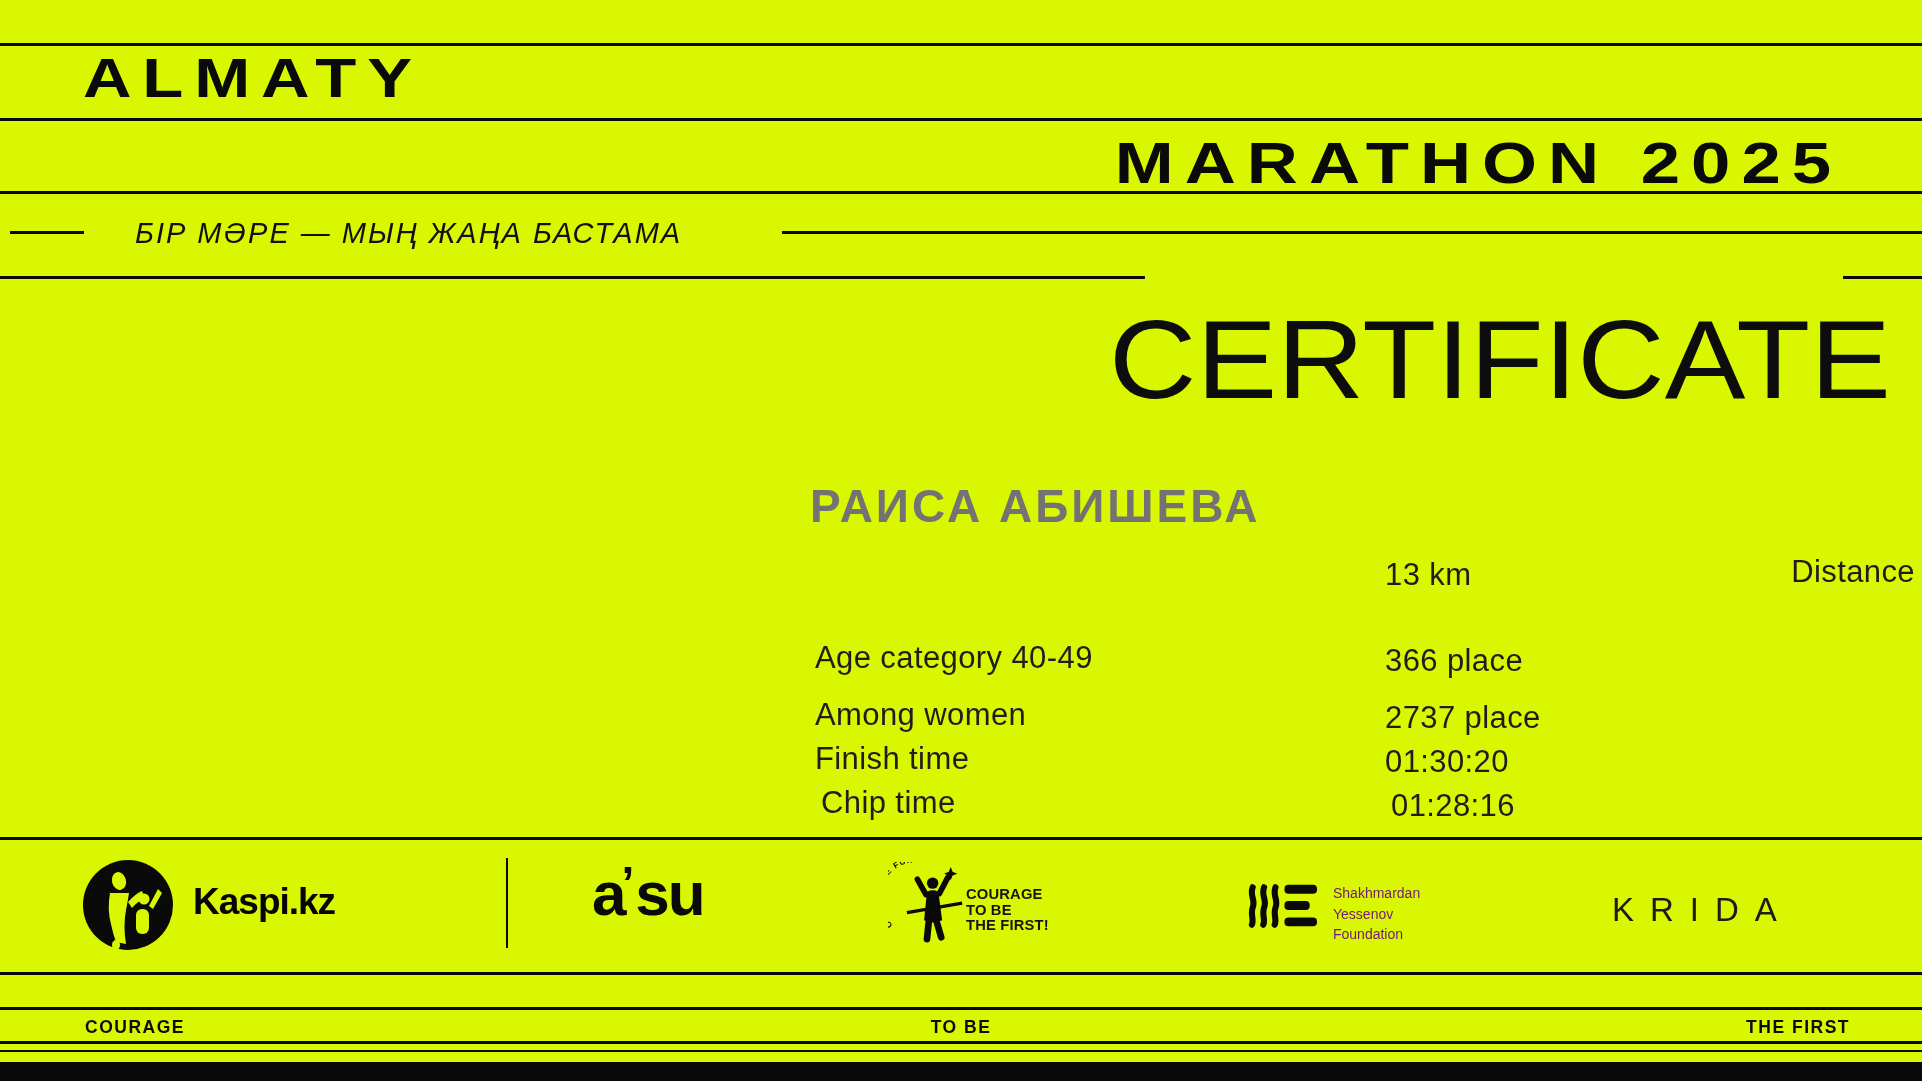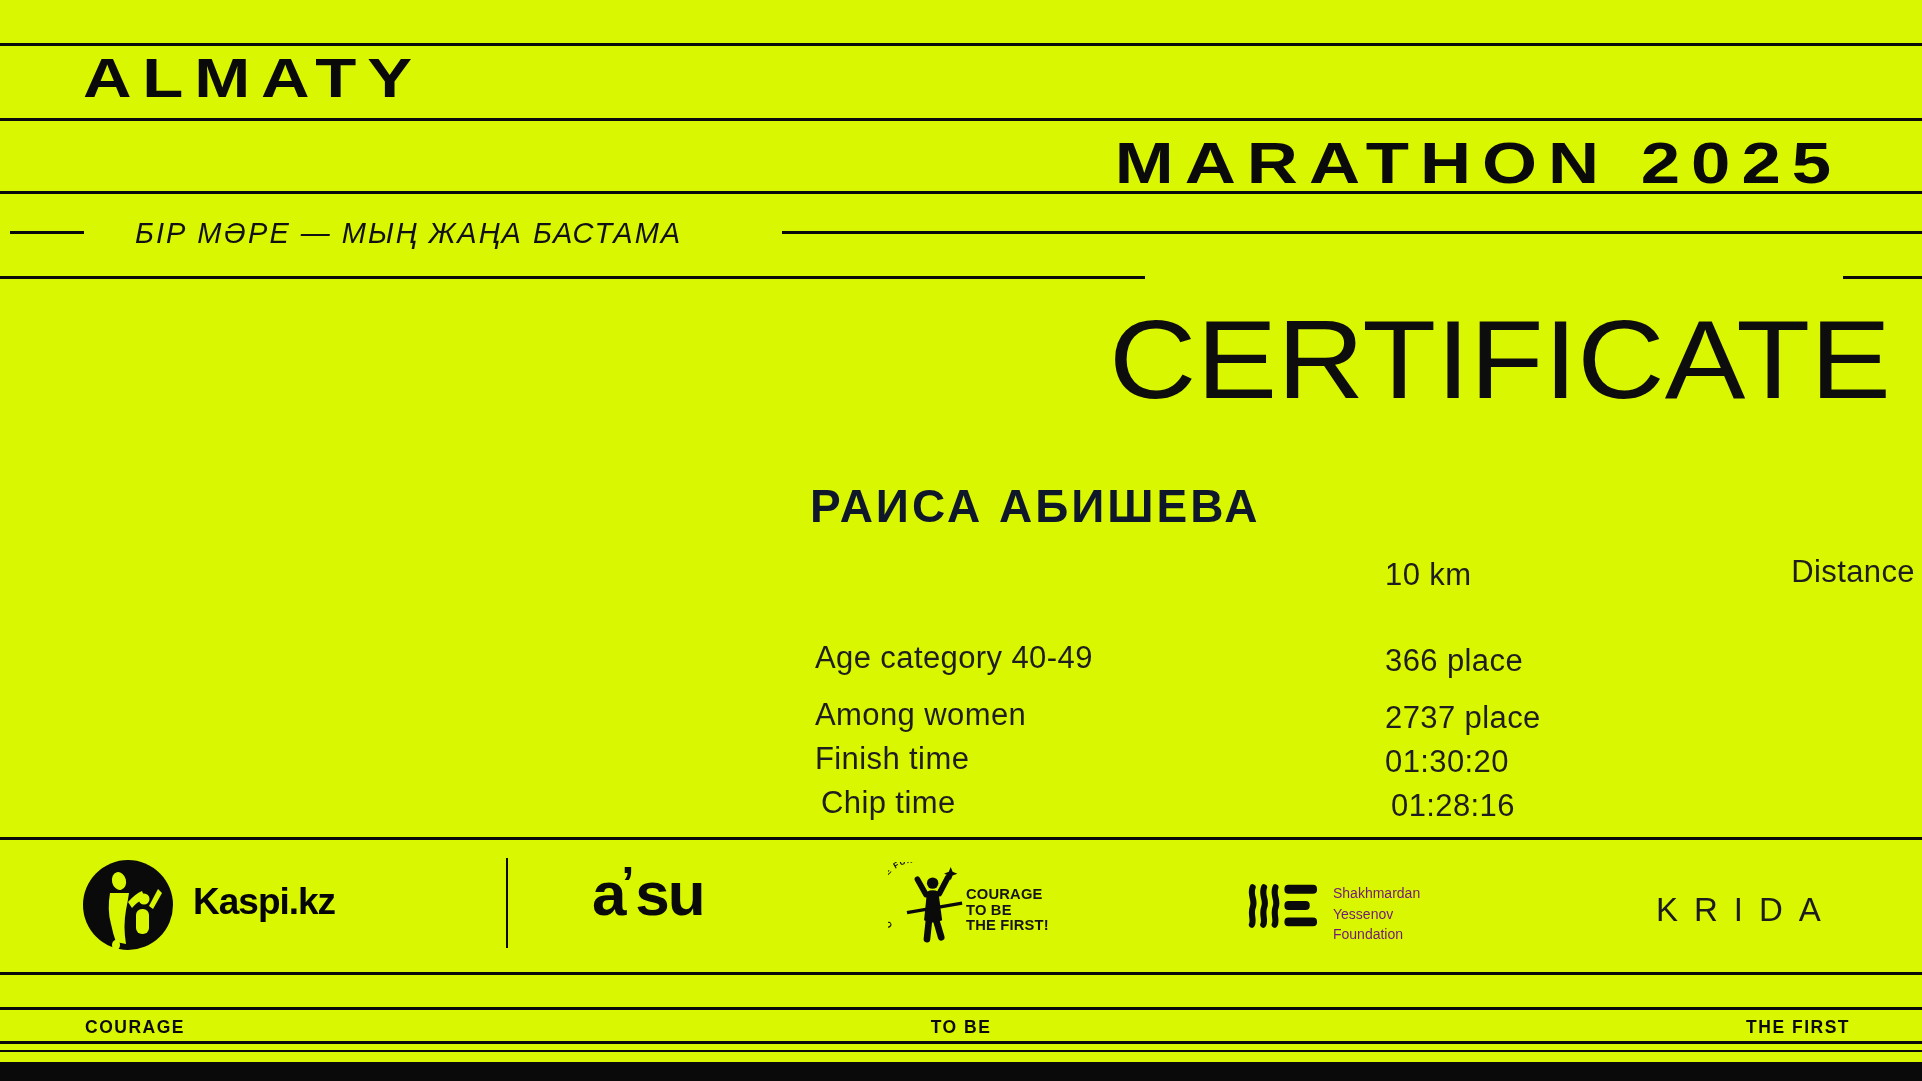--- a/index.html
+++ b/index.html
@@ -23,42 +23,42 @@
 
   .rule-en{top:276px;left:0;width:1145px;}
   .tagline-en{position:absolute;right:100px;top:262px;font-size:29px;line-height:32px;font-style:italic;
           font-weight:500;letter-spacing:2px;white-space:nowrap;color:#111;}
   .dash-en{top:276px;left:1843px;right:0;}
 
   .cert-title{position:absolute;right:31px;top:304px;font-size:112px;line-height:112px;font-weight:400;
           letter-spacing:0;transform:scaleX(1.08);transform-origin:right top;white-space:nowrap;color:#0D0D0D;}
 
   .runner-name{position:absolute;left:810px;top:482px;font-size:46px;line-height:48px;font-weight:700;
-          letter-spacing:3px;color:#0f172a;white-space:nowrap;}
+          letter-spacing:3px;color:#737373;white-space:nowrap;}
 
   .stat-row{position:absolute;left:815px;width:1100px;font-size:31px;line-height:34px;color:#1E1E1E;letter-spacing:0.4px;}
   .stat-row .val{position:absolute;left:570px;top:3px;white-space:nowrap;}
   .stat-label{white-space:nowrap;}
   .row-0{top:555px;text-align:right;} .row-1{top:641px;} .row-2{top:698px;} .row-3{top:742px;} .row-4{top:786px;margin-left:6px;}
 
   
   .rule-d{top:837px;left:0;right:0;}
   .kaspi-logo{position:absolute;left:83px;top:860px;}
   .kaspi-word{position:absolute;left:193px;top:872px;font-size:37px;line-height:60px;font-weight:700;
           letter-spacing:-1px;color:#050505;white-space:nowrap;}
   .logo-divider{position:absolute;left:506px;top:858px;width:2px;height:90px;background:#0A0A0A;}
   .asu{position:absolute;left:592px;top:862px;font-size:62px;line-height:64px;font-weight:700;
           letter-spacing:-2px;color:#0A0A0A;white-space:nowrap;}
   .asu .mark{display:inline-block;font-size:46px;transform:translate(-3px,-16px);}
   .cf-emblem{position:absolute;left:888px;top:862px;}
   .cf-motto{position:absolute;left:966px;top:886px;font-size:15.5px;line-height:15.5px;font-weight:600;
           letter-spacing:0.2px;color:#141414;transform:scaleX(0.95);transform-origin:left top;}
   .ye-glyph{position:absolute;left:1245px;top:884px;}
   .ye-text{position:absolute;left:1333px;top:883px;font-size:14px;line-height:20.5px;font-weight:500;color:#701a75;}
-  .krida{position:absolute;left:1656px;top:893px;font-size:33px;line-height:33px;font-weight:400;
+  .krida{position:absolute;left:1612px;top:893px;font-size:33px;line-height:33px;font-weight:400;
           letter-spacing:16px;color:#1C1C1C;white-space:nowrap;}
   .rule-e{top:972px;left:0;right:0;}
   .rule-f{top:1007px;left:0;right:0;}
   .strip-text{position:absolute;top:1018px;font-size:17.5px;line-height:19px;font-weight:700;letter-spacing:1.5px;color:#0B0B0B;white-space:nowrap;}
   .strip-left{left:85px;}
   .strip-center{left:50%;transform:translateX(-50%);}
   .strip-right{right:72px;}
   .rule-g{top:1041px;left:0;right:0;}
   .rule-h{top:1050px;left:0;right:0;height:2px;}
   .black-bar{position:absolute;left:0;right:0;top:1062px;height:19px;background:#0A0A0A;}
@@ -80,21 +80,21 @@
 
   <div class="hline rule-en"></div>
   <div class="hline dash-en"></div>
 
   <div class="cert-title">CERTIFICATE</div>
 
   <div class="runner-name">РАИСА АБИШЕВА</div>
 
   <div class="stat-row row-0">
     <span class="stat-label">Distance</span>
-    <span class="val">10 km</span>
+    <span class="val">13 km</span>
   </div>
   <div class="stat-row row-1">
     <span class="stat-label">Age category 40-49</span>
     <span class="val">366 place</span>
   </div>
   <div class="stat-row row-2">
     <span class="stat-label">Among women</span>
     <span class="val">2737 place</span>
   </div>
   <div class="stat-row row-3">

